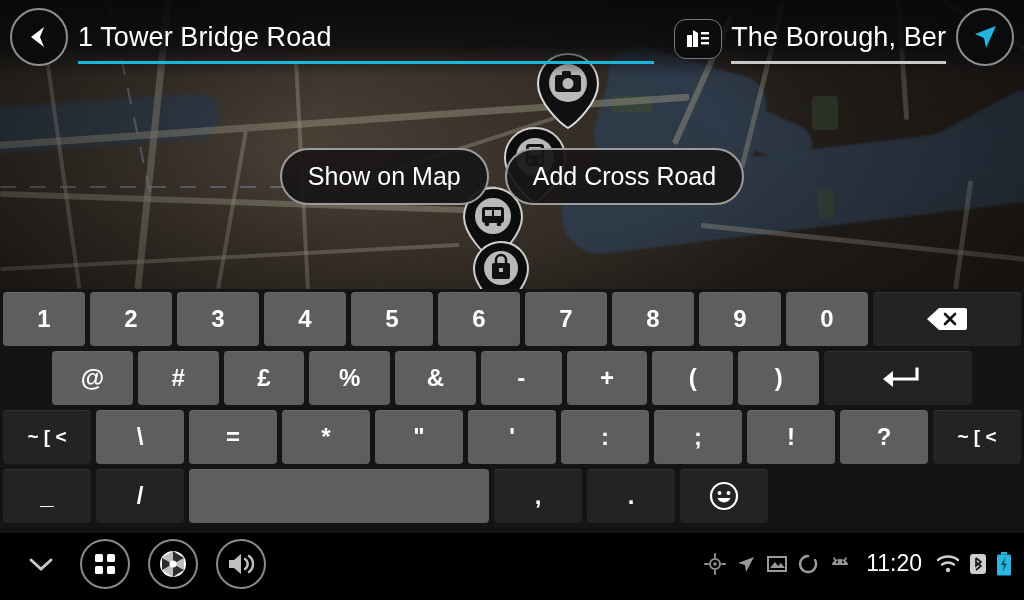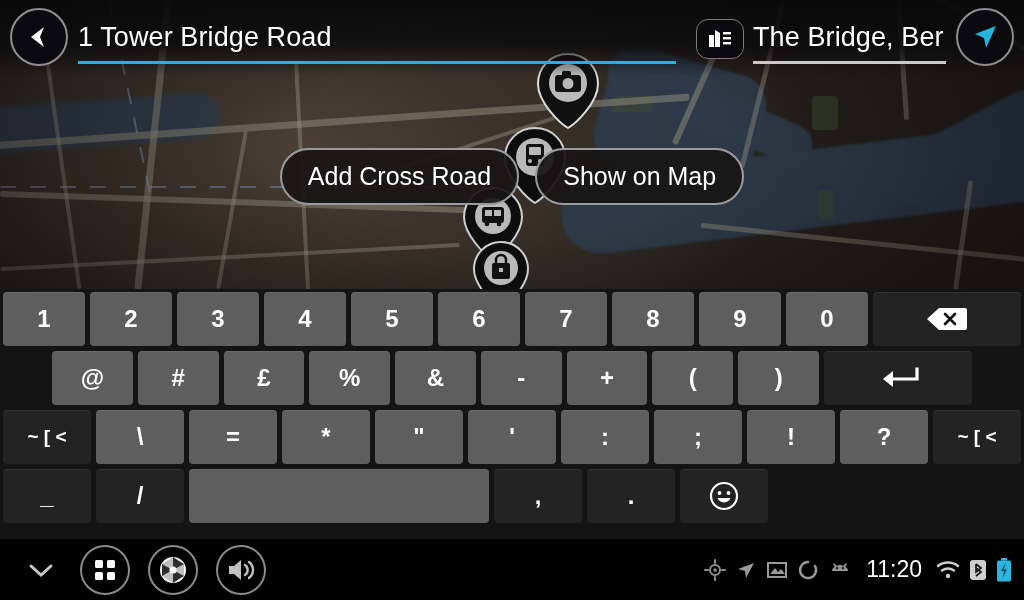--- a/index.html
+++ b/index.html
@@ -110,21 +110,21 @@
     box-shadow: inset 0 1px 0 rgba(255,255,255,.07);
   }
   .key.dark { background:#232323; }
   .key.modlabel { font-size:19px; }
   .key.abc { font-size:19px; }
   .spacer-left { flex:0 0 44px; }
   .spacer-right { flex:0 0 44px; }
 
   
   .sysbar {
-    position:absolute; left:0; bottom:0; width:1024px; height:61px;
+    position:absolute; left:0; bottom:6px; width:1024px; height:61px;
     background:#000; display:flex; align-items:center;
   }
   .sys-left { display:flex; align-items:center; gap:18px; padding-left:20px; }
   .nav-circle {
     width:50px; height:50px; border-radius:50%;
     border:2px solid #8a8a8a; background:#000;
     display:flex; align-items:center; justify-content:center; cursor:pointer;
   }
   .sys-right {
     margin-left:auto; display:flex; align-items:center; gap:9px; padding-right:12px;
@@ -227,39 +227,39 @@
     <div class="field dest">
       <div class="city-badge">
         <svg width="26" height="22" viewBox="0 0 26 22">
           <rect x="2" y="7" width="5" height="12" fill="#fff"></rect>
           <path d="M8 2 L13 5 L13 19 L8 19 Z" fill="#fff"></path>
           <rect x="16" y="4" width="8" height="2.4" fill="#fff"></rect>
           <rect x="16" y="9" width="8" height="2.4" fill="#fff"></rect>
           <rect x="16" y="14" width="8" height="2.4" fill="#fff"></rect>
         </svg>
       </div>
-      <div class="field-text" title="City">The Bridge, Ber</div>
+      <div class="field-text" title="City">The Borough, Ber</div>
       <div class="field-underline ul-grey" style="left:57px;"></div>
     </div>
 
     <div class="circle-btn">
       <span>
         <svg width="32" height="32" viewBox="0 0 32 32">
           <path d="M6 13 L27 5 L17 27 L15 17 Z" fill="#23b4e0"></path>
         </svg>
       </span>
     </div>
   </div>
 
   <div class="actions">
     <div class="pill">
+      <span>Show on Map</span>
+    </div>
+    <div class="pill">
       <span>Add Cross Road</span>
-    </div>
-    <div class="pill">
-      <span>Show on Map</span>
     </div>
   </div>
 
   <div class="keyboard">
 
     <div class="krow" id="row-0">
         <div class="key">
           <span>1</span>
         </div>
         <div class="key">

